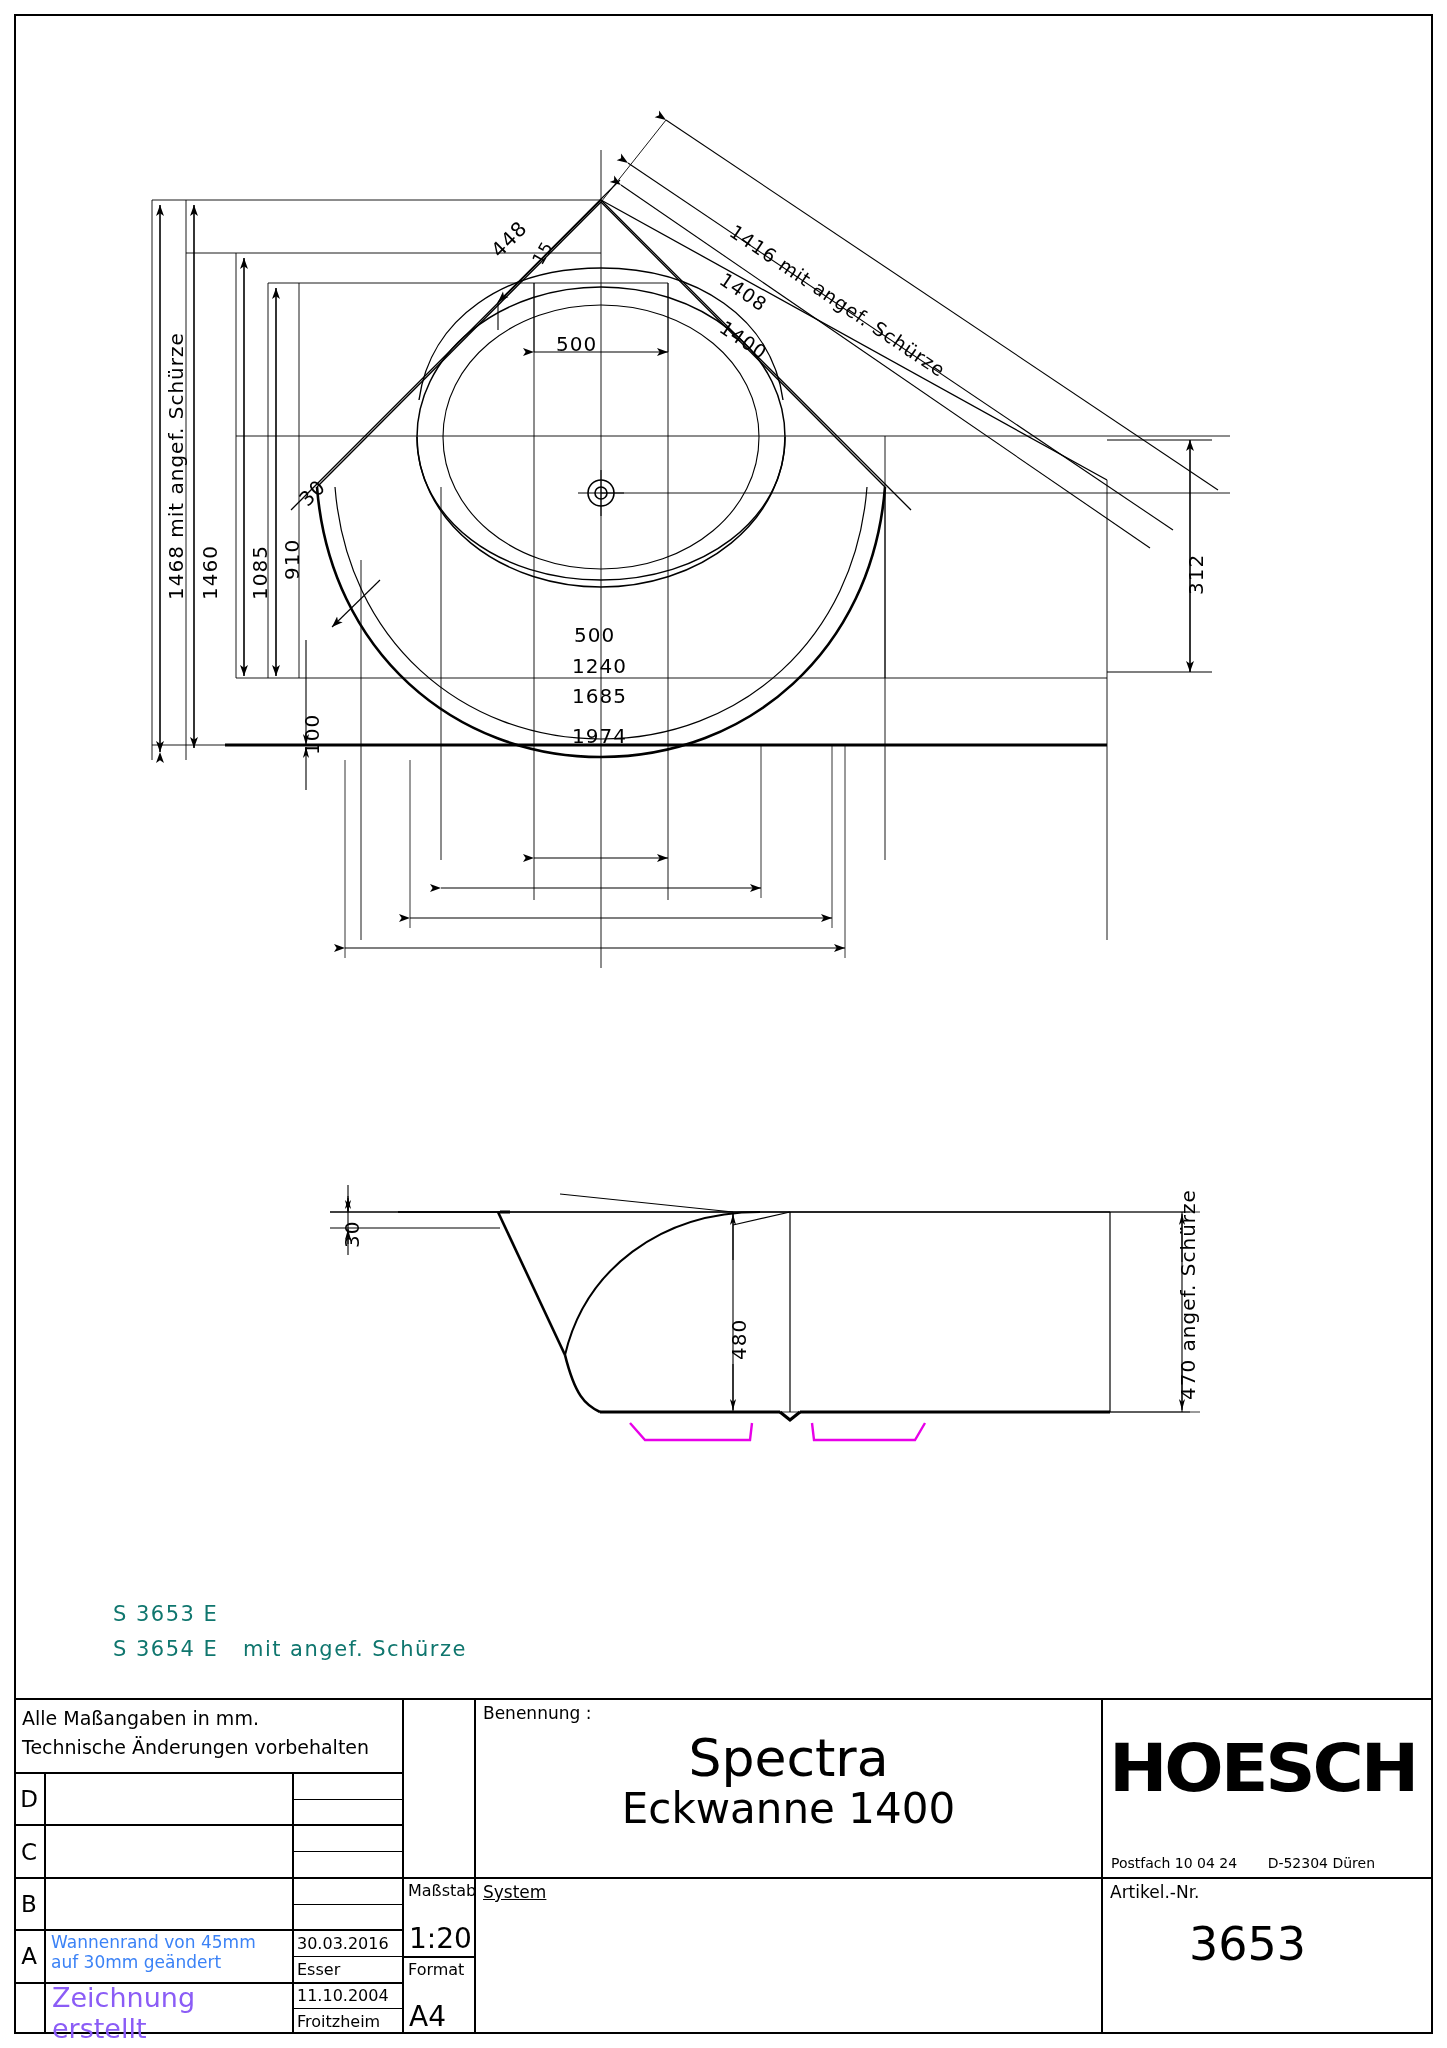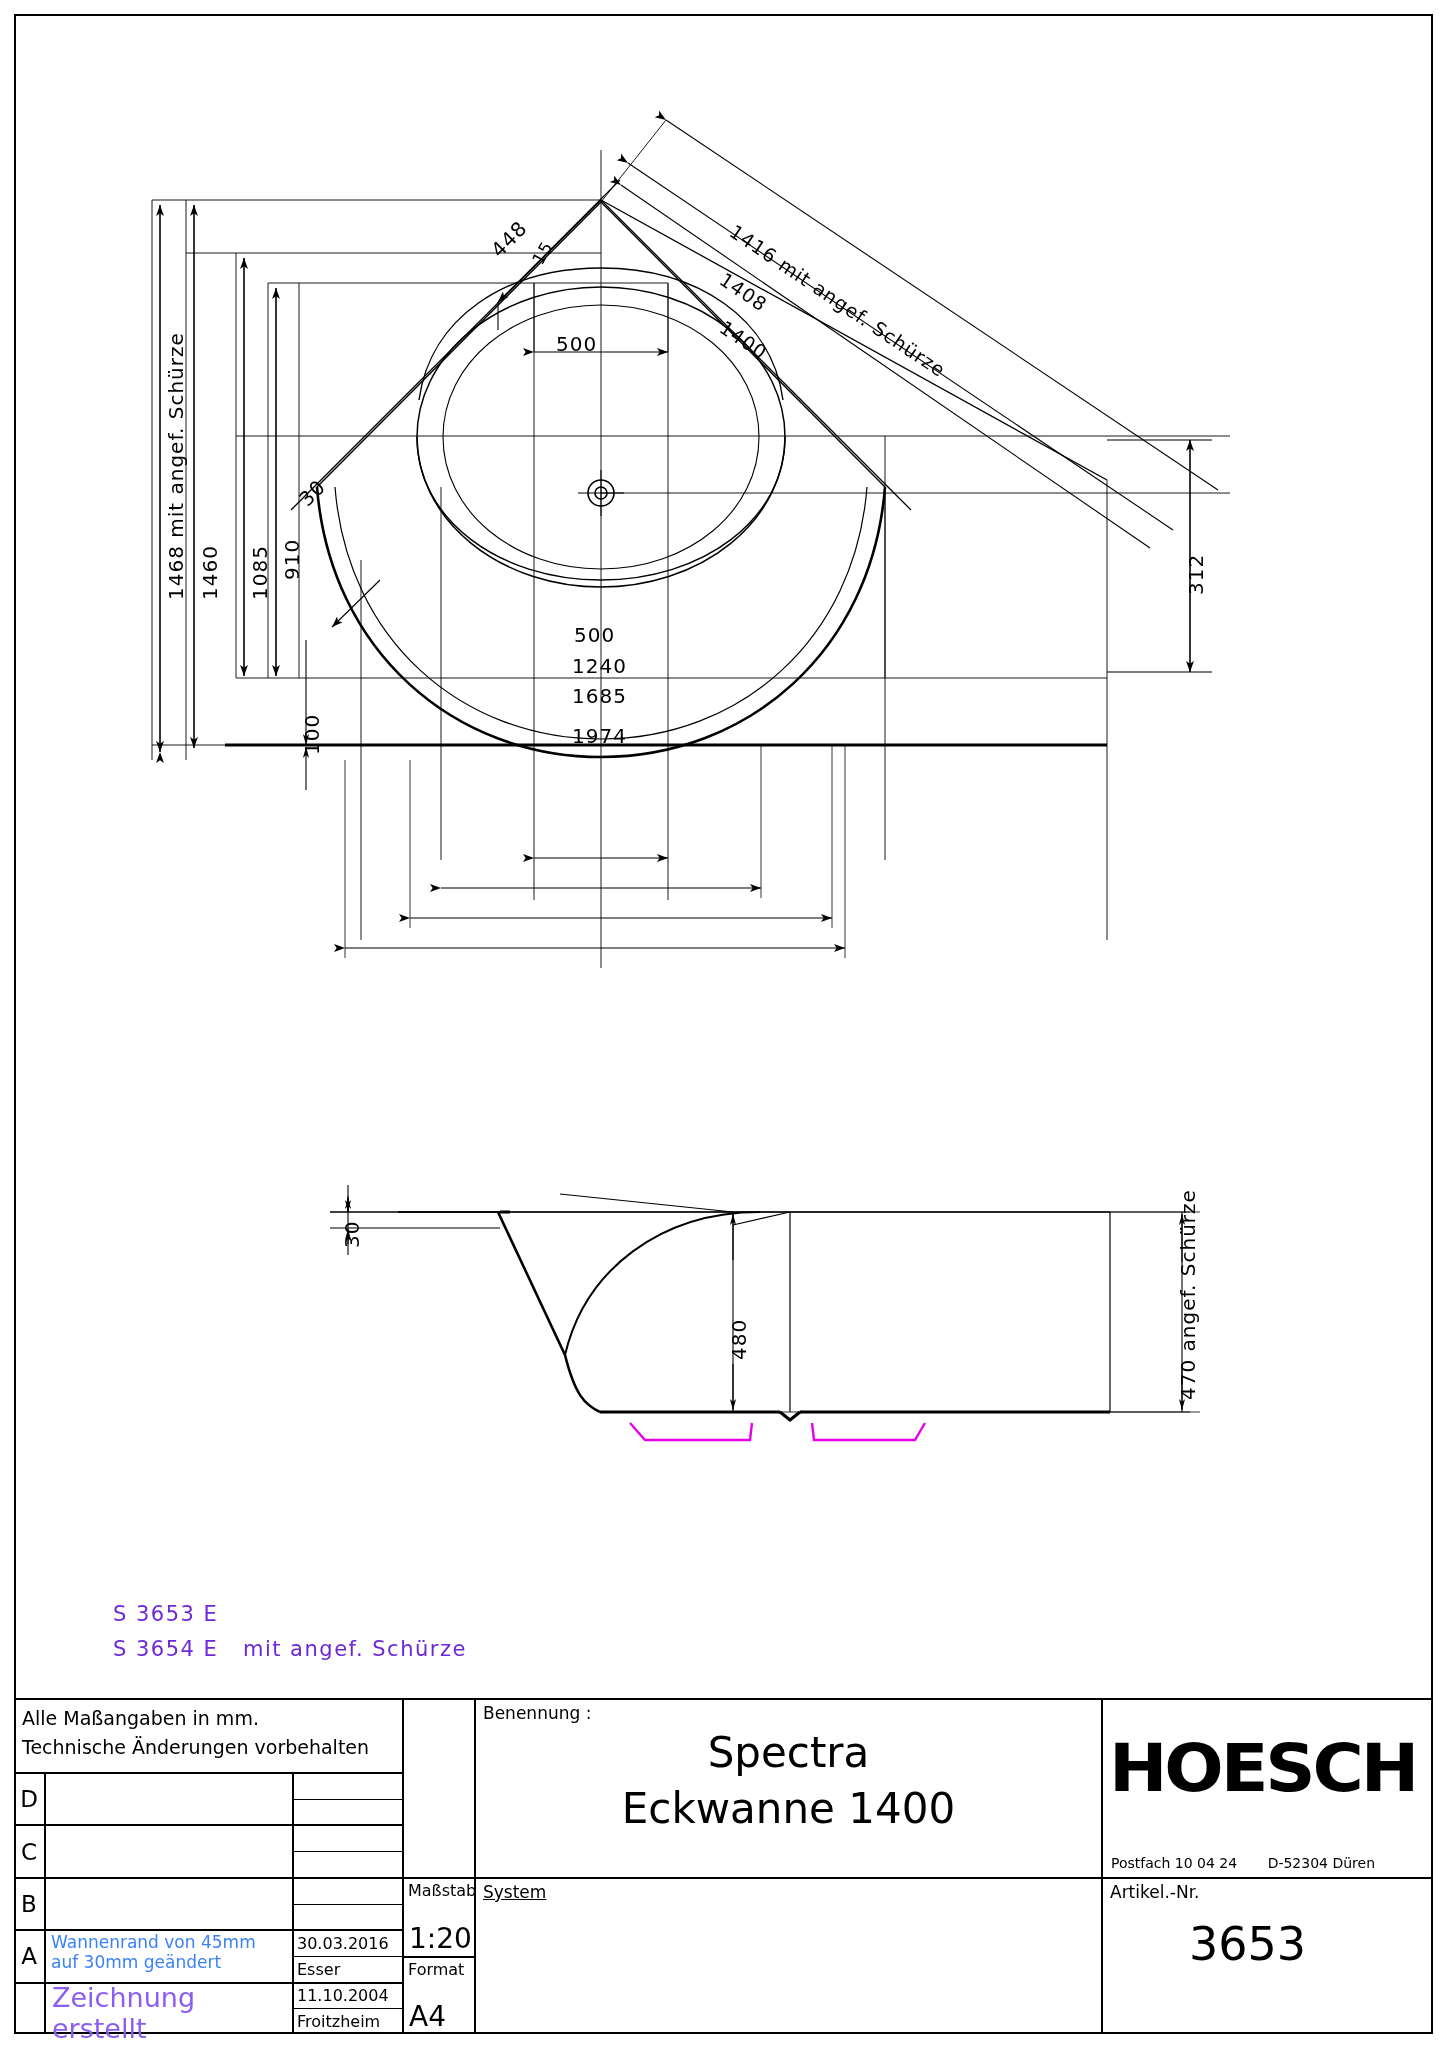--- a/index.html
+++ b/index.html
@@ -33,36 +33,36 @@
   .tb-mid{width:72px;box-sizing:border-box;border-right:2px solid #000;display:flex;flex-direction:column;}
   .mid-top{height:179px;box-sizing:border-box;border-bottom:2px solid #000;}
   .mid-box{flex:1;box-sizing:border-box;border-bottom:2px solid #000;position:relative;}
   .mid-box:last-child{border-bottom:none;}
   .mid-box .cap{position:absolute;left:4px;top:2px;font-size:16px;color:#000;}
   .mid-box .val{position:absolute;left:5px;bottom:1px;font-size:28px;color:#000;}
 
   .tb-name{flex:1;display:flex;flex-direction:column;}
   .name-top{height:179px;box-sizing:border-box;border-bottom:2px solid #000;position:relative;}
   .name-top .cap{position:absolute;left:7px;top:3px;font-size:17px;color:#000;}
-  .name-top .t1{position:absolute;width:100%;top:28px;text-align:center;font-size:42px;color:#000;}
+  .name-top .t1{position:absolute;width:100%;top:28px;text-align:center;font-size:52px;color:#000;}
   .name-top .t2{position:absolute;width:100%;top:84px;text-align:center;font-size:42px;color:#000;}
   .name-bot{flex:1;position:relative;}
   .name-bot .cap{position:absolute;left:7px;top:3px;font-size:17px;color:#000;text-decoration:underline;}
 
   .tb-brand{width:330px;box-sizing:border-box;border-right:none;display:flex;flex-direction:column;}
   .brand-top{height:179px;box-sizing:border-box;border-bottom:2px solid #000;position:relative;}
   .brand-logo{position:absolute;left:6px;top:30px;font-family:"DejaVu Sans", sans-serif;font-weight:bold;font-size:66px;letter-spacing:-3px;color:#000;transform:scaleX(1.06);transform-origin:0 0;}
   .brand-addr{position:absolute;left:8px;bottom:6px;font-size:14px;color:#000;}
   .brand-addr span{margin-right:26px;}
   .brand-bot{flex:1;position:relative;}
   .brand-bot .cap{position:absolute;left:7px;top:3px;font-size:17px;color:#000;}
   .brand-bot .art{position:absolute;left:86px;top:38px;font-size:46px;color:#000;}
 
   #svgplan{position:absolute;left:0;top:0;width:1447px;height:2048px;pointer-events:none;}
-  .prodline{position:absolute;font-family:"DejaVu Sans", sans-serif;font-size:21px;letter-spacing:1.5px;color:#6d28d9;white-space:pre;}
+  .prodline{position:absolute;font-family:"DejaVu Sans", sans-serif;font-size:21px;letter-spacing:1.5px;color:#0f766e;white-space:pre;}
 </style>
 </head>
 <body>
 
 <div id="sheet">
 
   <div id="frame"></div>
 
   <svg id="svgplan" viewBox="0 0 1447 2048">
     <defs>

